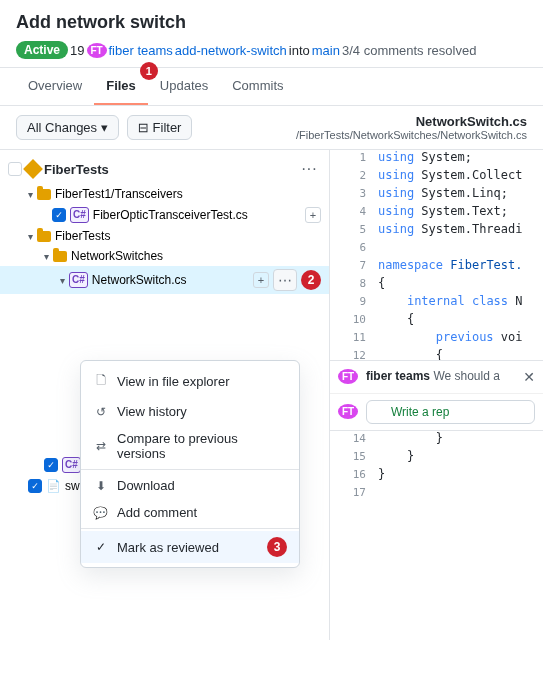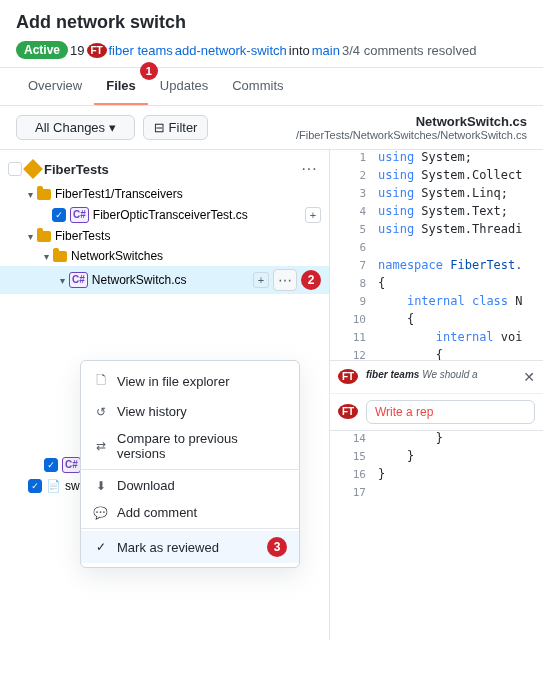--- a/index.html
+++ b/index.html
@@ -39,21 +39,21 @@
       font-weight: 600;
     }
     .meta-num {
       color: #24292f;
       font-size: 13px;
     }
     .avatar-circle {
       width: 20px;
       height: 15px;
       border-radius: 50%;
-      background: #b91c1c;
+      background: #d946ef;
       color: #fff;
       font-size: 10px;
       display: flex;
       align-items: center;
       justify-content: center;
       font-weight: 600;
     }
     .meta-link {
       color: #0969da;
       text-decoration: none;
@@ -95,21 +95,21 @@
       display: flex;
       align-items: center;
       padding: 8px 16px;
       gap: 8px;
       border-bottom: 1px solid #e1e4e8;
     }
     .btn-dropdown {
       display: flex;
       align-items: center;
       gap: 4px;
-      padding: 4px 18px;
+      padding: 4px 10px;
       border: 1px solid #d0d7de;
       border-radius: 6px;
       background: #f6f8fa;
       cursor: pointer;
       font-size: 13px;
       color: #24292f;
     }
     .btn-filter {
       display: flex;
       align-items: center;
@@ -357,46 +357,45 @@
       padding: 8px;
       gap: 8px;
     }
     .comment-close {
       margin-left: auto;
       color: #57606a;
       cursor: pointer;
       font-size: 14px;
     }
     .comment-body {
-      font-size: 10px;
+      font-size: 12px;
       color: #24292f;
       flex: 1;
-      font-style: italic;
     }
     .comment-user {
       font-weight: 600;
       color: #24292f;
     }
     .comment-text {
       color: #57606a;
     }
     .reply-box {
       display: flex;
       align-items: center;
       padding: 6px 8px;
       gap: 8px;
       border-top: 1px solid #f0f0f0;
     }
     .reply-input {
       flex: 1;
       border: 1px solid #d0d7de;
       border-radius: 6px;
-      padding: 4px 8px;
-      font-size: 12px;
-      color: #ef4444;
+      padding: 4px 24px;
+      font-size: 12px;
+      color: #15803d;
       background: #fff;
     }
 
     
     .num-badge {
       background: #cf222e;
       color: #fff;
       border-radius: 50%;
       width: 22px;
       height: 22px;
@@ -588,21 +587,21 @@
       <div class="code-line">
           <span class="line-num">9</span>
           <span class="line-code">    <span class="kw">internal class</span> N</span>
         </div>
       <div class="code-line">
           <span class="line-num">10</span>
           <span class="line-code">    {</span>
         </div>
       <div class="code-line">
           <span class="line-num">11</span>
-          <span class="line-code">        <span class="kw">internal</span> voi</span>
+          <span class="line-code">        <span class="kw">previous</span> voi</span>
         </div>
       <div class="code-line">
           <span class="line-num">12</span>
           <span class="line-code">        {</span>
         </div>
 
     </div>
 
     <div class="comment-section">
       <div class="comment-header">

